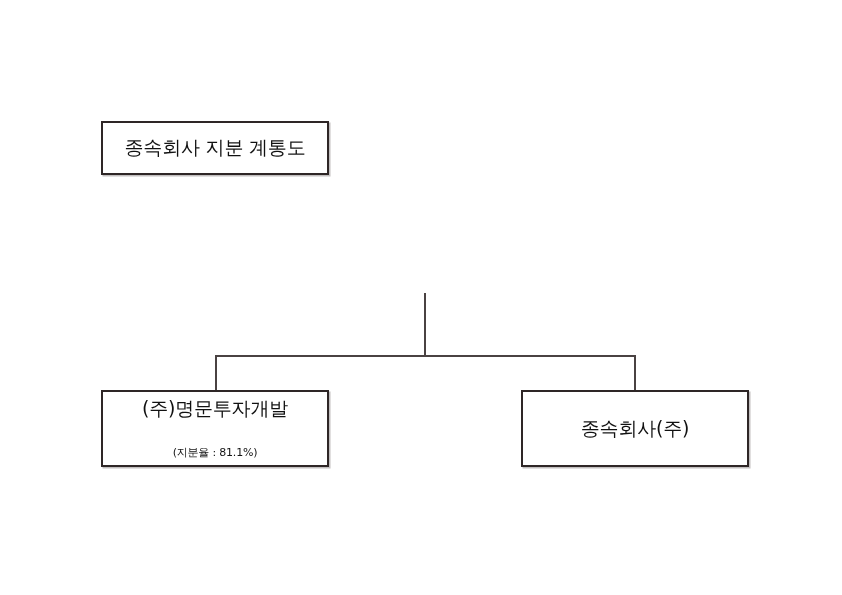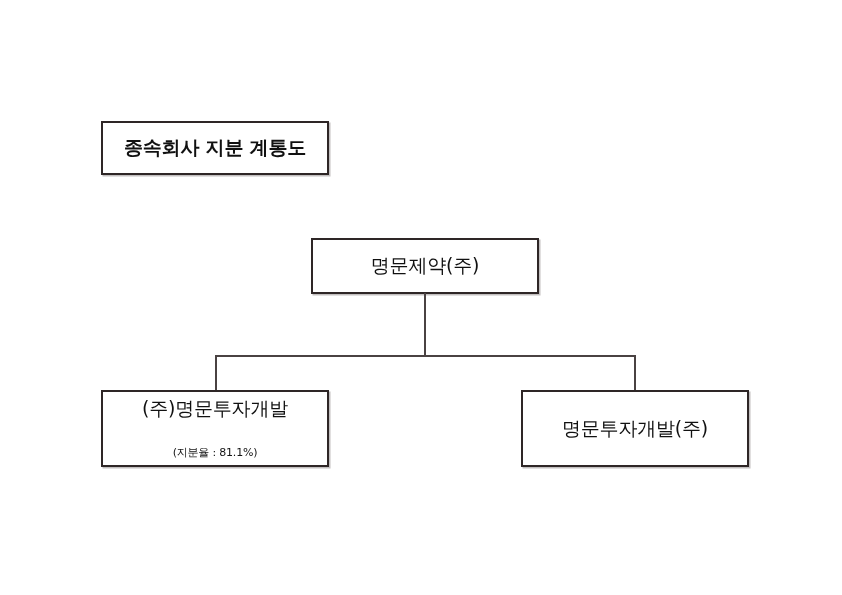--- a/index.html
+++ b/index.html
@@ -53,21 +53,20 @@
     margin-top: 5px;
     white-space: nowrap;
   }
 
   
   #chart-title-box {
     left: 101px;
     top: 121px;
     width: 228px;
     height: 54px;
-    font-weight: bold;
   }
   #chart-title-box .node-title {
     font-size: 19px;
   }
 
   #node-parent {
     left: 311px;
     top: 238px;
     width: 228px;
     height: 56px;
@@ -123,31 +122,28 @@
 </style>
 </head>
 <body>
 
 <div id="diagram-canvas">
 
   <div class="node-box" id="chart-title-box">
     <div class="node-title">종속회사 지분 계통도</div>
   </div>
 
-  <div class="node-box" id="node-parent">
-    <div class="node-title">명문제약(주)</div>
-  </div>
 
   <div class="connector v" id="connector-parent-stem"></div>
   <div class="connector h" id="connector-hbar"></div>
   <div class="connector v" id="connector-drop-left"></div>
   <div class="connector v" id="connector-drop-right"></div>
 
   <div class="node-box" id="node-child-left">
     <div class="node-title">(주)명문투자개발</div>
     <div class="node-sub">(지분율 : 81.1%)</div>
   </div>
 
   <div class="node-box" id="node-child-right">
-    <div class="node-title">명문투자개발(주)</div>
+    <div class="node-title">종속회사(주)</div>
   </div>
 
 </div>
 
 </body></html>

